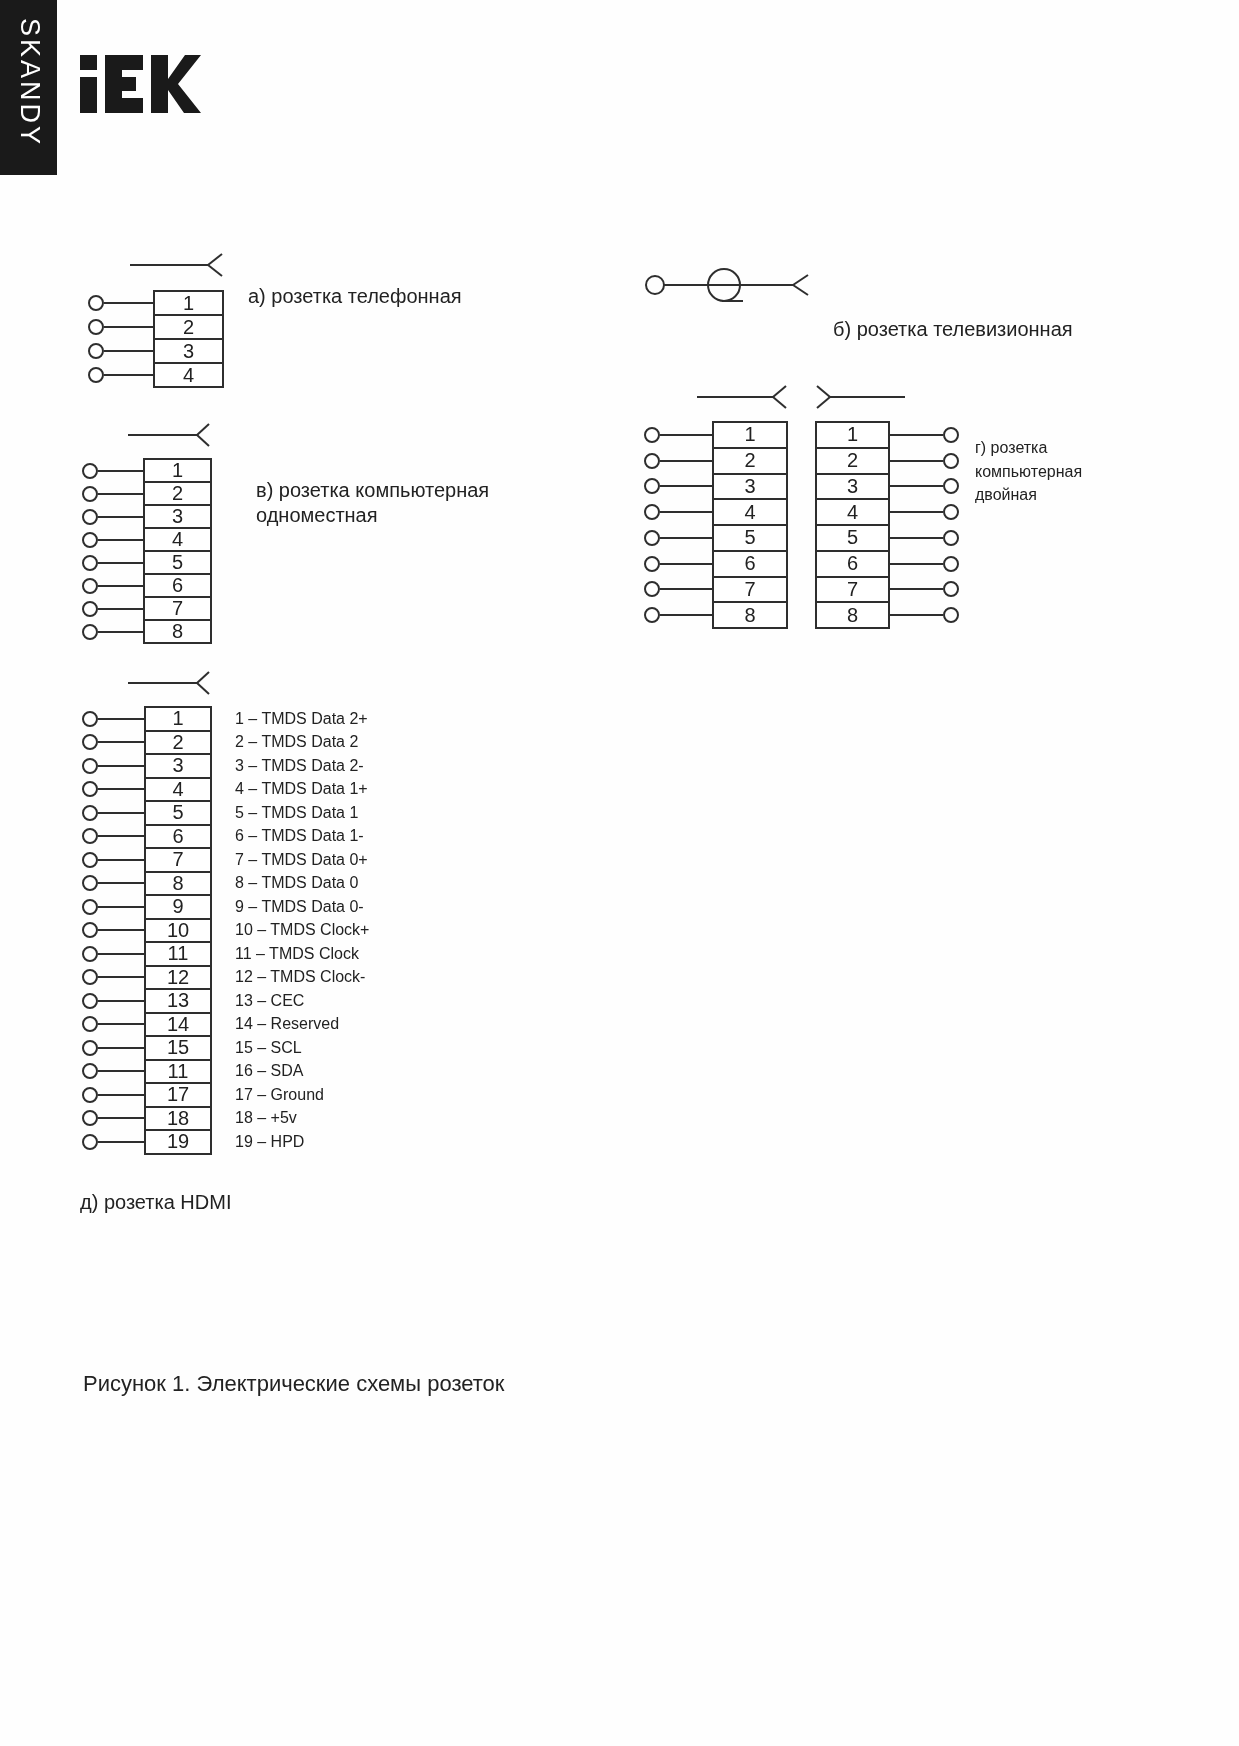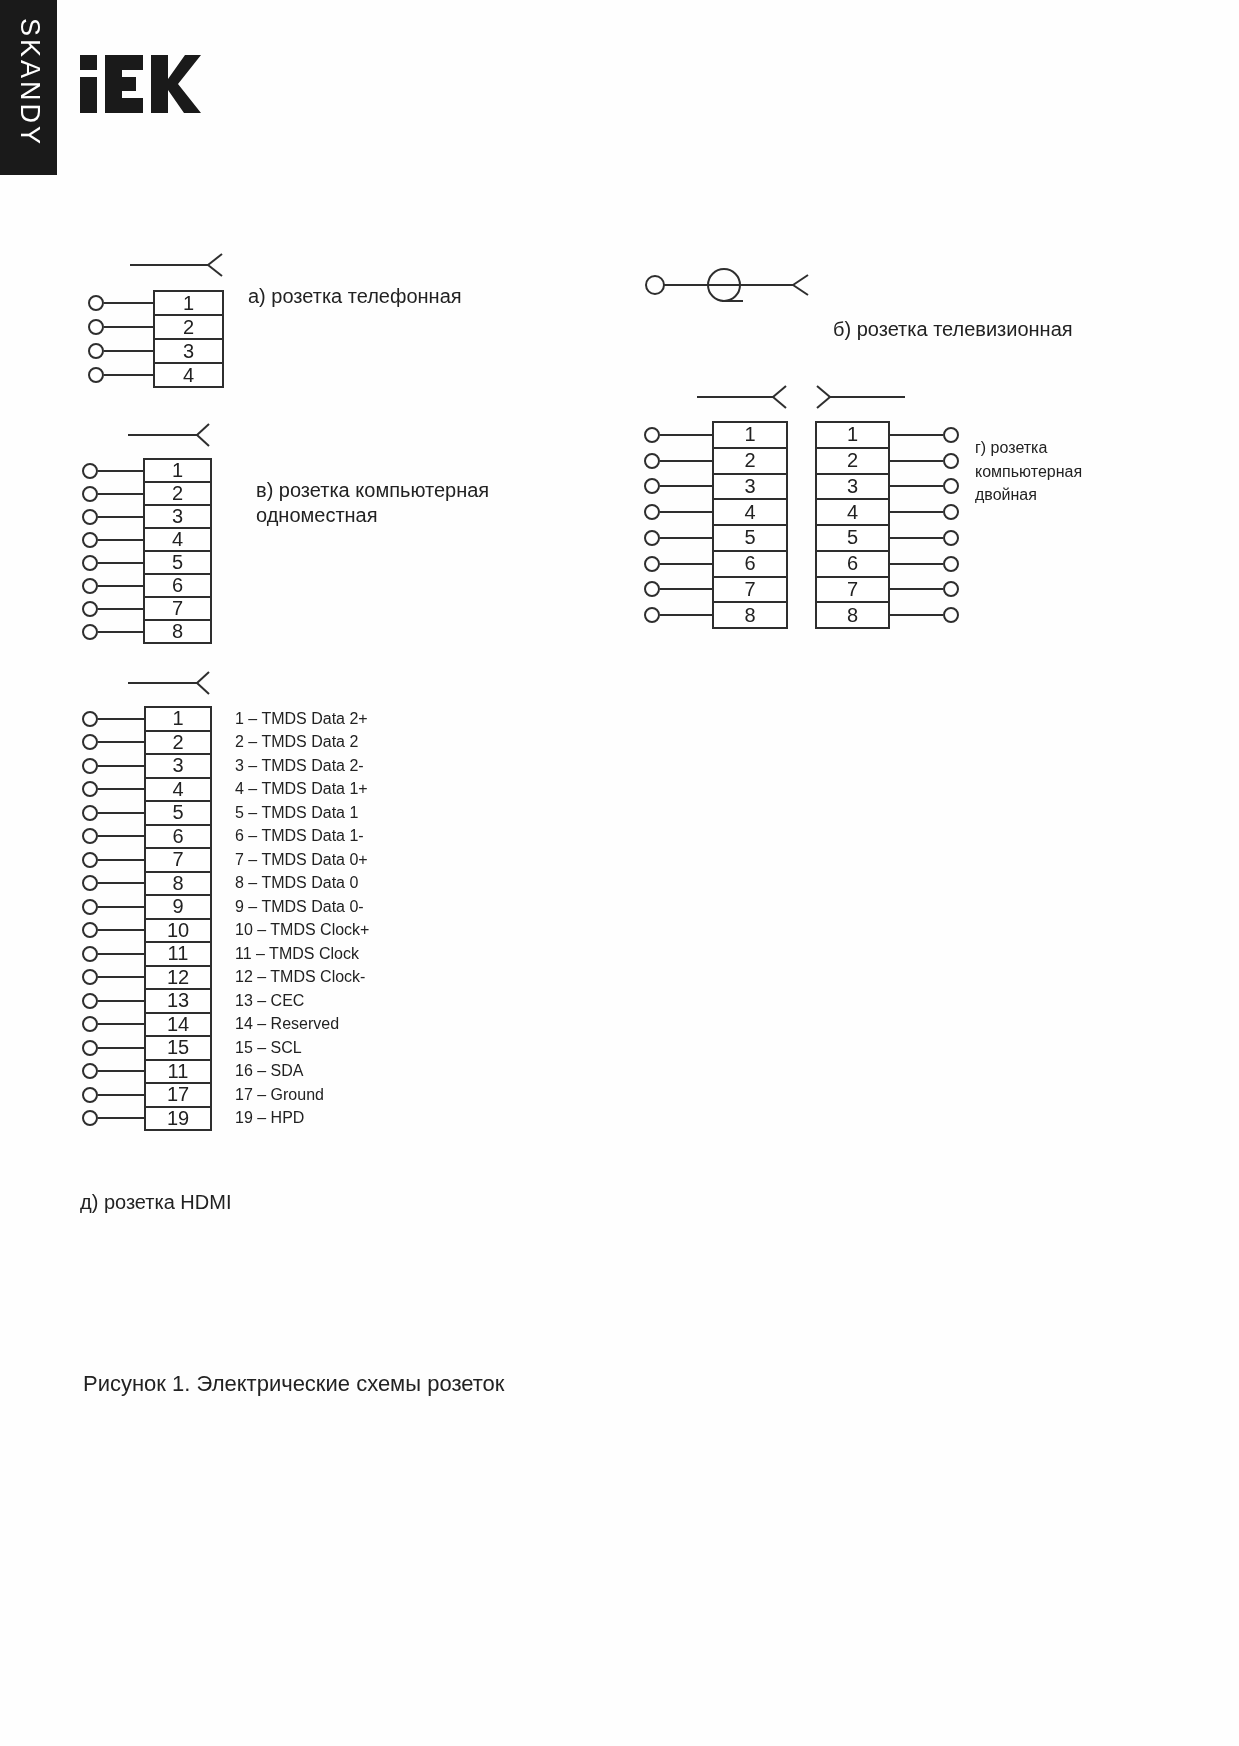--- a/index.html
+++ b/index.html
@@ -419,20 +419,26 @@
         <span class="pin-desc">16 – SDA</span>
       </div>
 
       <div class="pin-row">
         <span class="pin-circle"></span>
         <span class="pin-wire"></span>
         <span class="pin-cell">17</span>
         <span class="pin-desc">17 – Ground</span>
       </div>
 
+      <div class="pin-row">
+        <span class="pin-circle"></span>
+        <span class="pin-wire"></span>
+        <span class="pin-cell">18</span>
+        <span class="pin-desc">18 – +5v</span>
+      </div>
 
       <div class="pin-row">
         <span class="pin-circle"></span>
         <span class="pin-wire"></span>
         <span class="pin-cell">19</span>
         <span class="pin-desc">19 – HPD</span>
       </div>
 
     </div>
   <div class="dlabel label-d">д) розетка HDMI</div>

